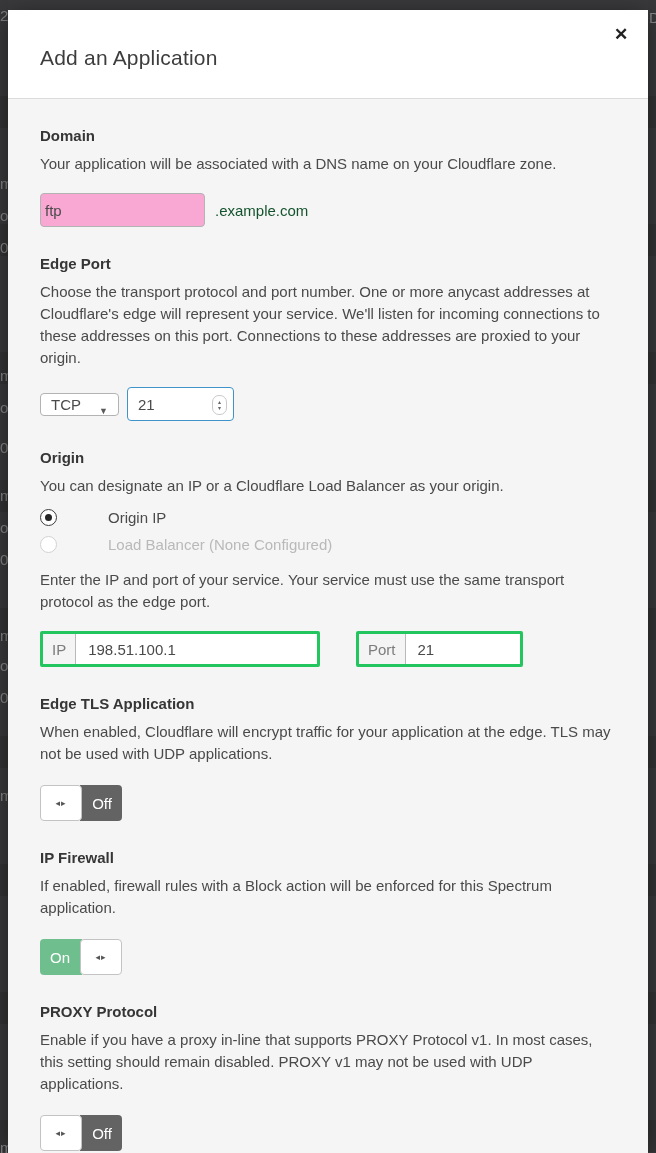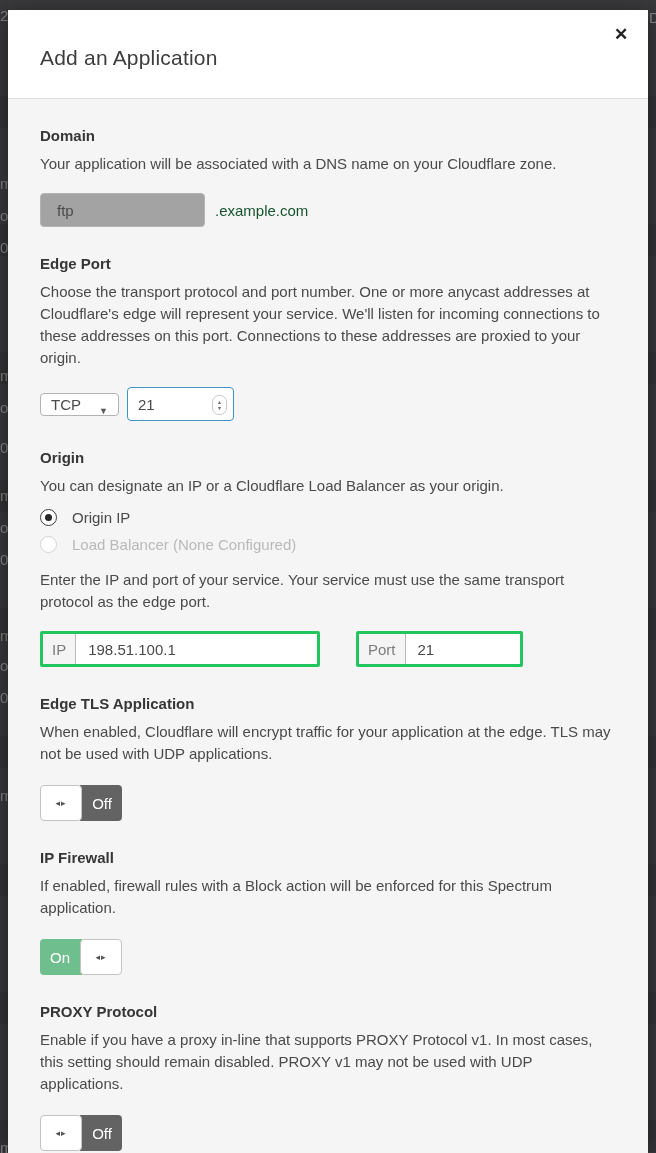--- a/index.html
+++ b/index.html
@@ -28,22 +28,22 @@
 
   .modal-body { background:#f5f5f5; border-top:1px solid #dcdcdc; flex:1 1 auto;
     padding:28px 32px 0 32px; font-size:15px; color:#4a4a4a; }
 
   .section { margin-bottom:28px; }
   .section-label { font-size:15px; font-weight:700; color:#363636; margin-bottom:9px; }
   .section-desc { font-size:15px; line-height:22px; color:#4a4a4a; max-width:578px; margin-bottom:4px; }
 
   .field-row { display:flex; align-items:center; margin-top:18px; }
 
-  .text-input { height:34px; background:#a3a3a3; border:1px solid #b3b3b3; border-radius:4px;
-    font-size:15px; color:#4a4a4a; padding:0 16px;
+  .text-input { height:34px; background:#f9a8d4; border:1px solid #b3b3b3; border-radius:4px;
+    font-size:15px; color:#4a4a4a; padding:0 4px;
     font-family:"Liberation Sans","DejaVu Sans",sans-serif; }
   .domain-input { width:165px; }
   .suffix-text { margin-left:10px; font-size:15px; color:#14532d; }
 
   
   .select-box { position:relative; width:79px; height:23px; background:#fff;
     border:1px solid #b3b3b3; border-radius:4px; display:flex; align-items:center;
     padding:0 10px; cursor:pointer; margin-right:8px; }
   .select-value { font-size:15px; color:#4a4a4a; }
   .select-caret { position:absolute; right:10px; top:12px; font-size:9px; color:#5a5a5a; }
@@ -53,21 +53,21 @@
     border:1px solid var(--focus-blue,#3f93c9); border-radius:4px;
     display:flex; align-items:center; padding:0 10px; }
   .number-value { font-size:15px; color:#4a4a4a; }
   .stepper { position:absolute; right:6px; top:7px; width:15px; height:20px;
     border:1px solid #c9c9c9; border-radius:7px; display:flex; flex-direction:column;
     align-items:center; justify-content:center; cursor:pointer; background:#fff; }
   .stepper span { font-size:6px; line-height:6px; color:#666; }
 
   
   .radio-group { margin:12px 0 16px 0; }
-  .radio-row { display:flex; align-items:center; margin-bottom:10px; cursor:pointer; }
+  .radio-row { display:flex; align-items:center; margin-bottom:10px; cursor:pointer;gap:36px; }
   .radio-circle { width:17px; height:17px; border-radius:50%; border:1px solid #3c3c3c;
     margin-right:15px; position:relative; background:#fff; flex:0 0 auto; }
   .radio-circle.checked::after { content:""; position:absolute; left:4px; top:4px;
     width:7px; height:7px; border-radius:50%; background:#262626; }
   .radio-circle.disabled { border-color:#d2d2d2; }
   .radio-label { font-size:15px; color:#4a4a4a; }
   .radio-row.disabled .radio-label { color:#b9b9b9; }
   .radio-row.disabled { cursor:default; }
 
   

